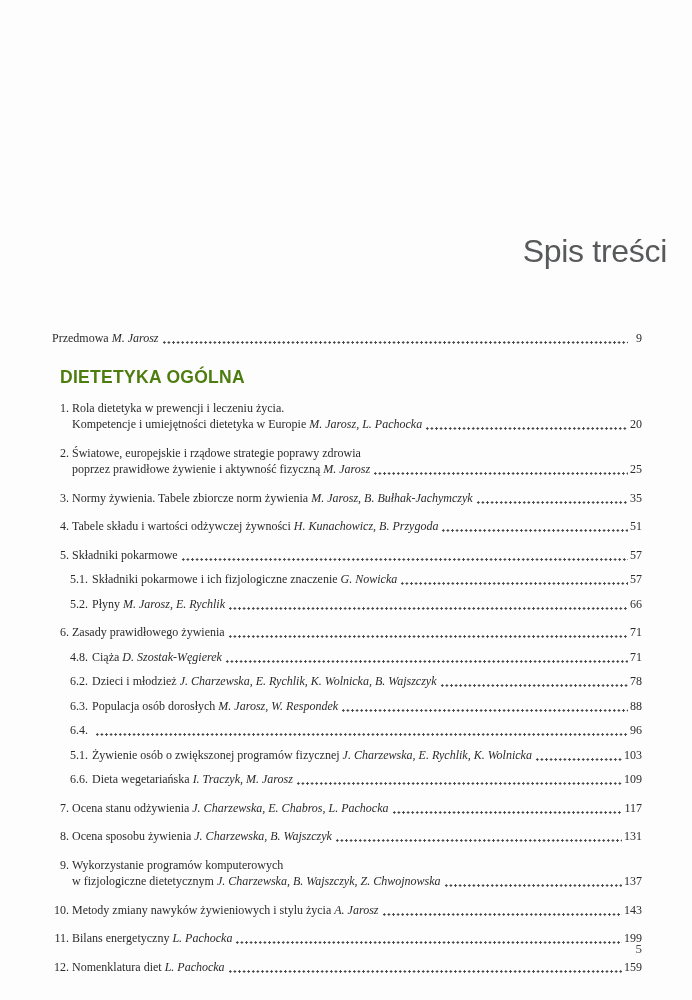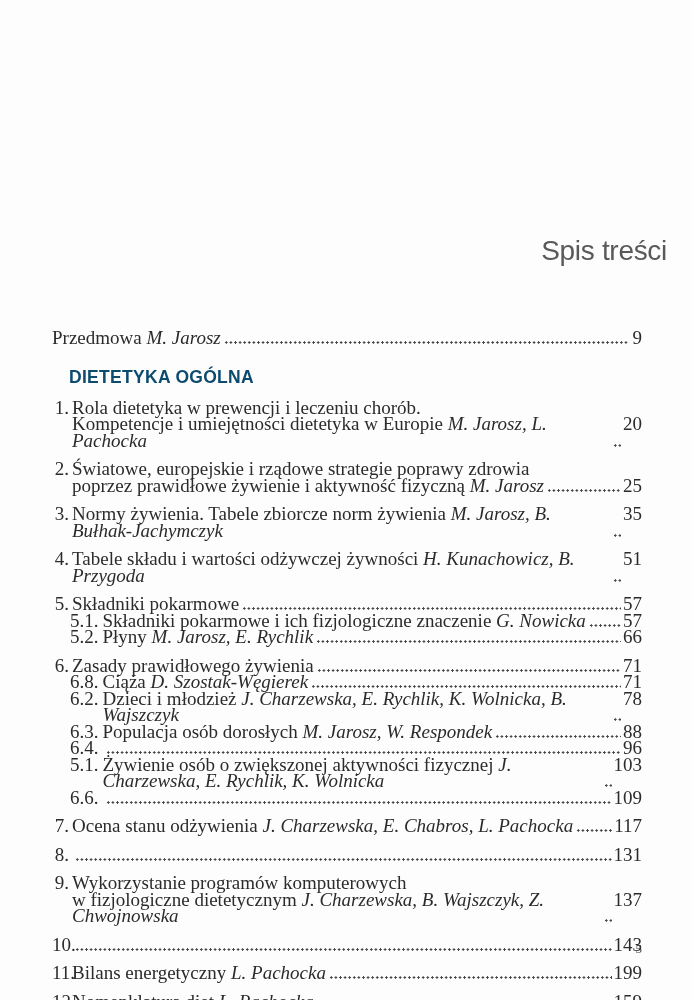--- a/index.html
+++ b/index.html
@@ -8,46 +8,46 @@
     width:692px;height:1000px;
     background:#fdfdfd;
     overflow:hidden;
     font-family:"Liberation Serif","DejaVu Serif",serif;
     color:#2b2b2b;
   }
   .doc-title{
     position:absolute;
     top:233px;right:25px;
     font-family:"Liberation Sans","DejaVu Sans",sans-serif;
-    font-size:28px;line-height:36px;
+    font-size:32px;line-height:36px;
     letter-spacing:-0.3px;
     color:#58595b;
   }
   .content{
     position:absolute;
     left:52px;top:0;
     width:590px;
   }
   .preface{margin-top:330px;}
   .section-heading{
-    margin:20px 0 12px 17px;
+    margin:20px 0 12px 8px;
     font-family:"Liberation Sans","DejaVu Sans",sans-serif;
     font-weight:bold;
     font-size:17.5px;line-height:21px;
     letter-spacing:0.3px;
-    color:#0c4a6e;
+    color:#4d7c0f;
   }
   .entries .entry{margin-top:12px;}
   .entries .entry:first-child{margin-top:0;}
   .entry{
     display:flex;
     align-items:flex-start;
-    font-size:19px;line-height:16.5px;
-  }
-  .entry.sub{margin-top:0;padding-left:18px;}
+    font-size:12px;line-height:16.5px;
+  }
+  .entry.sub{margin-top:8px;padding-left:18px;}
   .num{
     flex:none;
     width:17px;
     margin-right:3px;
     text-align:right;
     white-space:nowrap;
   }
   .entry.sub .num{width:auto;margin-right:4px;}
   .ebody{flex:1 1 auto;min-width:0;}
   .line{line-height:16.5px;}
@@ -93,21 +93,21 @@
           </div>
         </div>
       </div>
 
     <div class="section-heading">DIETETYKA OGÓLNA</div>
 
     <div class="entries">
         <div class="entry">
           <span class="num">1.</span>
           <div class="ebody">
-            <div class="line"><span class="seg">Rola dietetyka w prewencji i leczeniu chorób.</span></div>
+            <div class="line"><span class="seg">Rola dietetyka w prewencji i leczeniu życia.</span></div>
             <div class="line final">
               <span class="ftext"><span class="seg">Kompetencje i umiejętności dietetyka w Europie </span><span class="seg it">M. Jarosz, L. Pachocka</span></span>
               <span class="leader"></span>
               <span class="pg">20</span>
             </div>
           </div>
         </div>
         <div class="entry">
           <span class="num">2.</span>
           <div class="ebody">
@@ -173,21 +173,21 @@
           <span class="num">6.</span>
           <div class="ebody">
             <div class="line final">
               <span class="ftext"><span class="seg">Zasady prawidłowego żywienia</span></span>
               <span class="leader"></span>
               <span class="pg">71</span>
             </div>
           </div>
         </div>
         <div class="entry sub">
-          <span class="num">6.8.</span>
+          <span class="num">4.8.</span>
           <div class="ebody">
             <div class="line final">
               <span class="ftext"><span class="seg">Ciąża </span><span class="seg it">D. Szostak-Węgierek</span></span>
               <span class="leader"></span>
               <span class="pg">71</span>
             </div>
           </div>
         </div>
         <div class="entry sub">
           <span class="num">6.2.</span>
@@ -215,69 +215,72 @@
             <div class="line final">
               <span class="leader"></span>
               <span class="pg">96</span>
             </div>
           </div>
         </div>
         <div class="entry sub">
           <span class="num">5.1.</span>
           <div class="ebody">
             <div class="line final">
-              <span class="ftext"><span class="seg">Żywienie osób o zwiększonej aktywności fizycznej </span><span class="seg it">J. Charzewska, E. Rychlik, K. Wolnicka</span></span>
+              <span class="ftext"><span class="seg">Żywienie osób o zwiększonej programów fizycznej </span><span class="seg it">J. Charzewska, E. Rychlik, K. Wolnicka</span></span>
               <span class="leader"></span>
               <span class="pg">103</span>
             </div>
           </div>
         </div>
         <div class="entry sub">
           <span class="num">6.6.</span>
           <div class="ebody">
             <div class="line final">
+              <span class="ftext"><span class="seg">Dieta wegetariańska </span><span class="seg it">I. Traczyk, M. Jarosz</span></span>
               <span class="leader"></span>
               <span class="pg">109</span>
             </div>
           </div>
         </div>
         <div class="entry">
           <span class="num">7.</span>
           <div class="ebody">
             <div class="line final">
               <span class="ftext"><span class="seg">Ocena stanu odżywienia </span><span class="seg it">J. Charzewska, E. Chabros, L. Pachocka</span></span>
               <span class="leader"></span>
               <span class="pg">117</span>
             </div>
           </div>
         </div>
         <div class="entry">
           <span class="num">8.</span>
           <div class="ebody">
             <div class="line final">
+              <span class="ftext"><span class="seg">Ocena sposobu żywienia </span><span class="seg it">J. Charzewska, B. Wajszczyk</span><span class="seg"> </span></span>
               <span class="leader"></span>
               <span class="pg">131</span>
             </div>
           </div>
         </div>
         <div class="entry">
           <span class="num">9.</span>
           <div class="ebody">
             <div class="line"><span class="seg">Wykorzystanie programów komputerowych</span></div>
             <div class="line final">
               <span class="ftext"><span class="seg">w fizjologiczne dietetycznym </span><span class="seg it">J. Charzewska, B. Wajszczyk, Z. Chwojnowska</span><span class="seg"> </span></span>
               <span class="leader"></span>
               <span class="pg">137</span>
             </div>
           </div>
         </div>
         <div class="entry">
           <span class="num">10.</span>
           <div class="ebody">
             <div class="line final">
+              <span class="ftext"><span class="seg">Metody zmiany nawyków żywieniowych i stylu życia </span><span class="seg it">A. Jarosz</span></span>
               <span class="leader"></span>
               <span class="pg">143</span>
             </div>
           </div>
         </div>
         <div class="entry">
           <span class="num">11.</span>
           <div class="ebody">
             <div class="line final">
               <span class="ftext"><span class="seg">Bilans energetyczny </span><span class="seg it">L. Pachocka</span></span>

